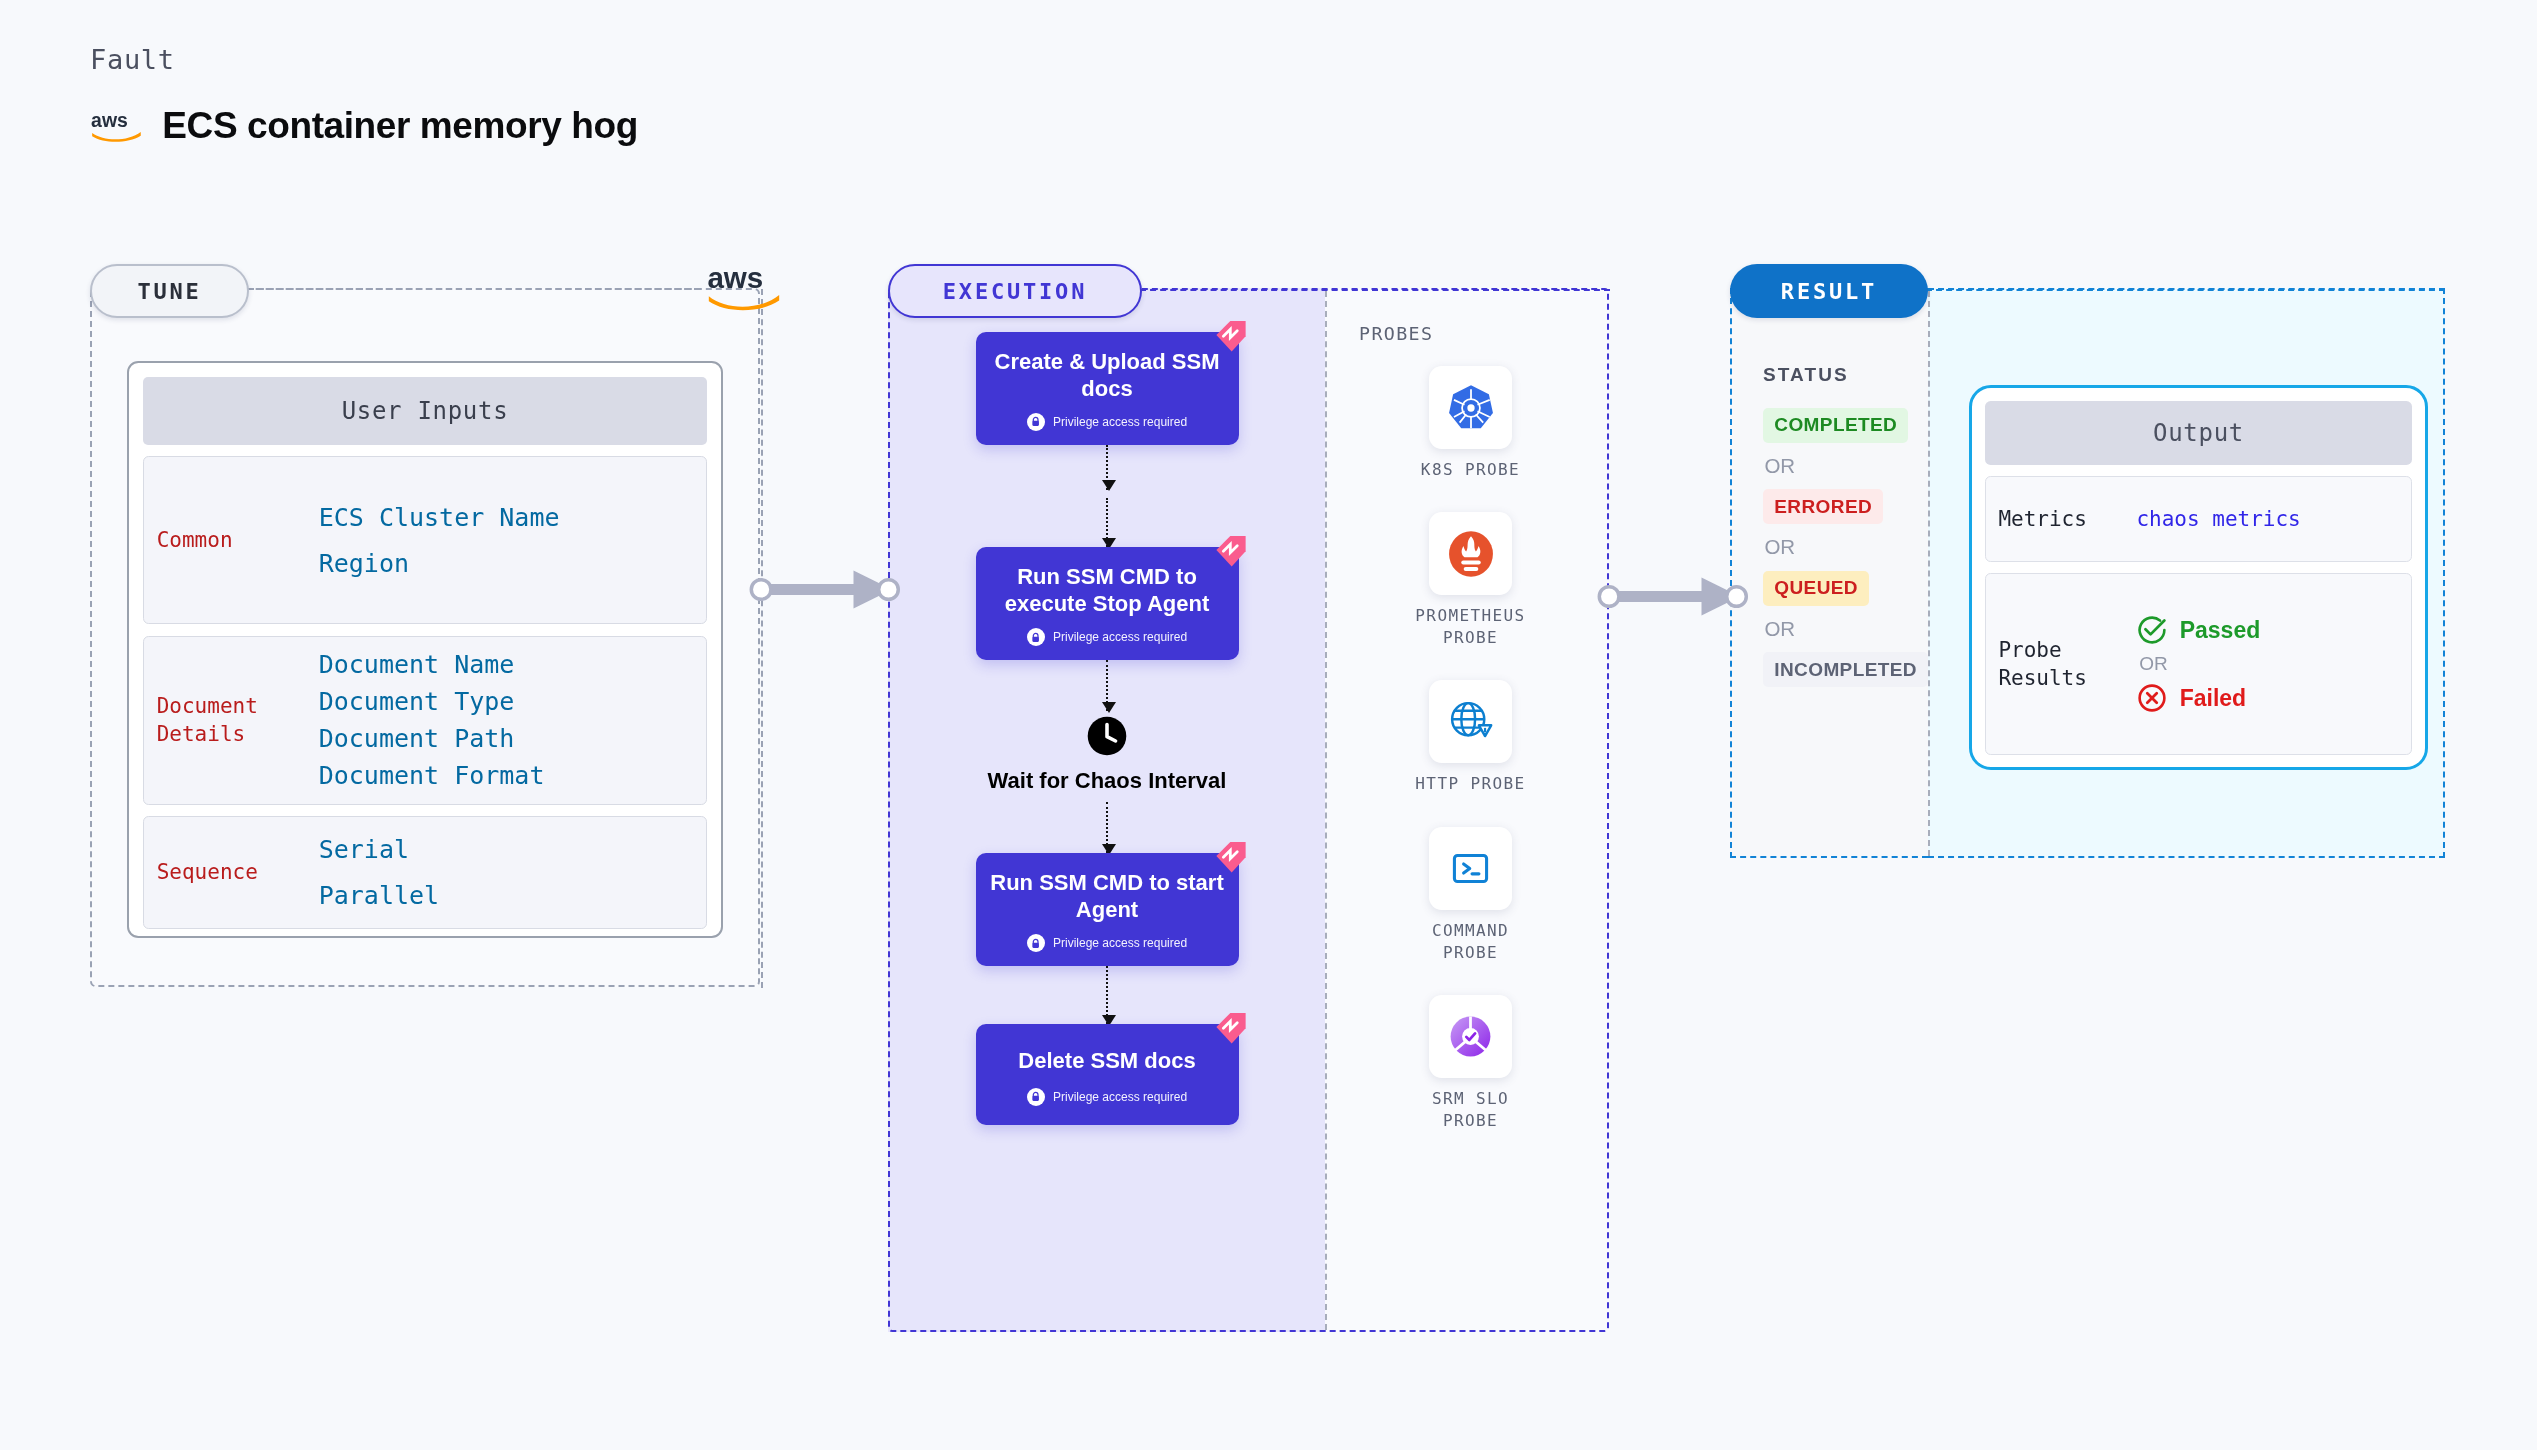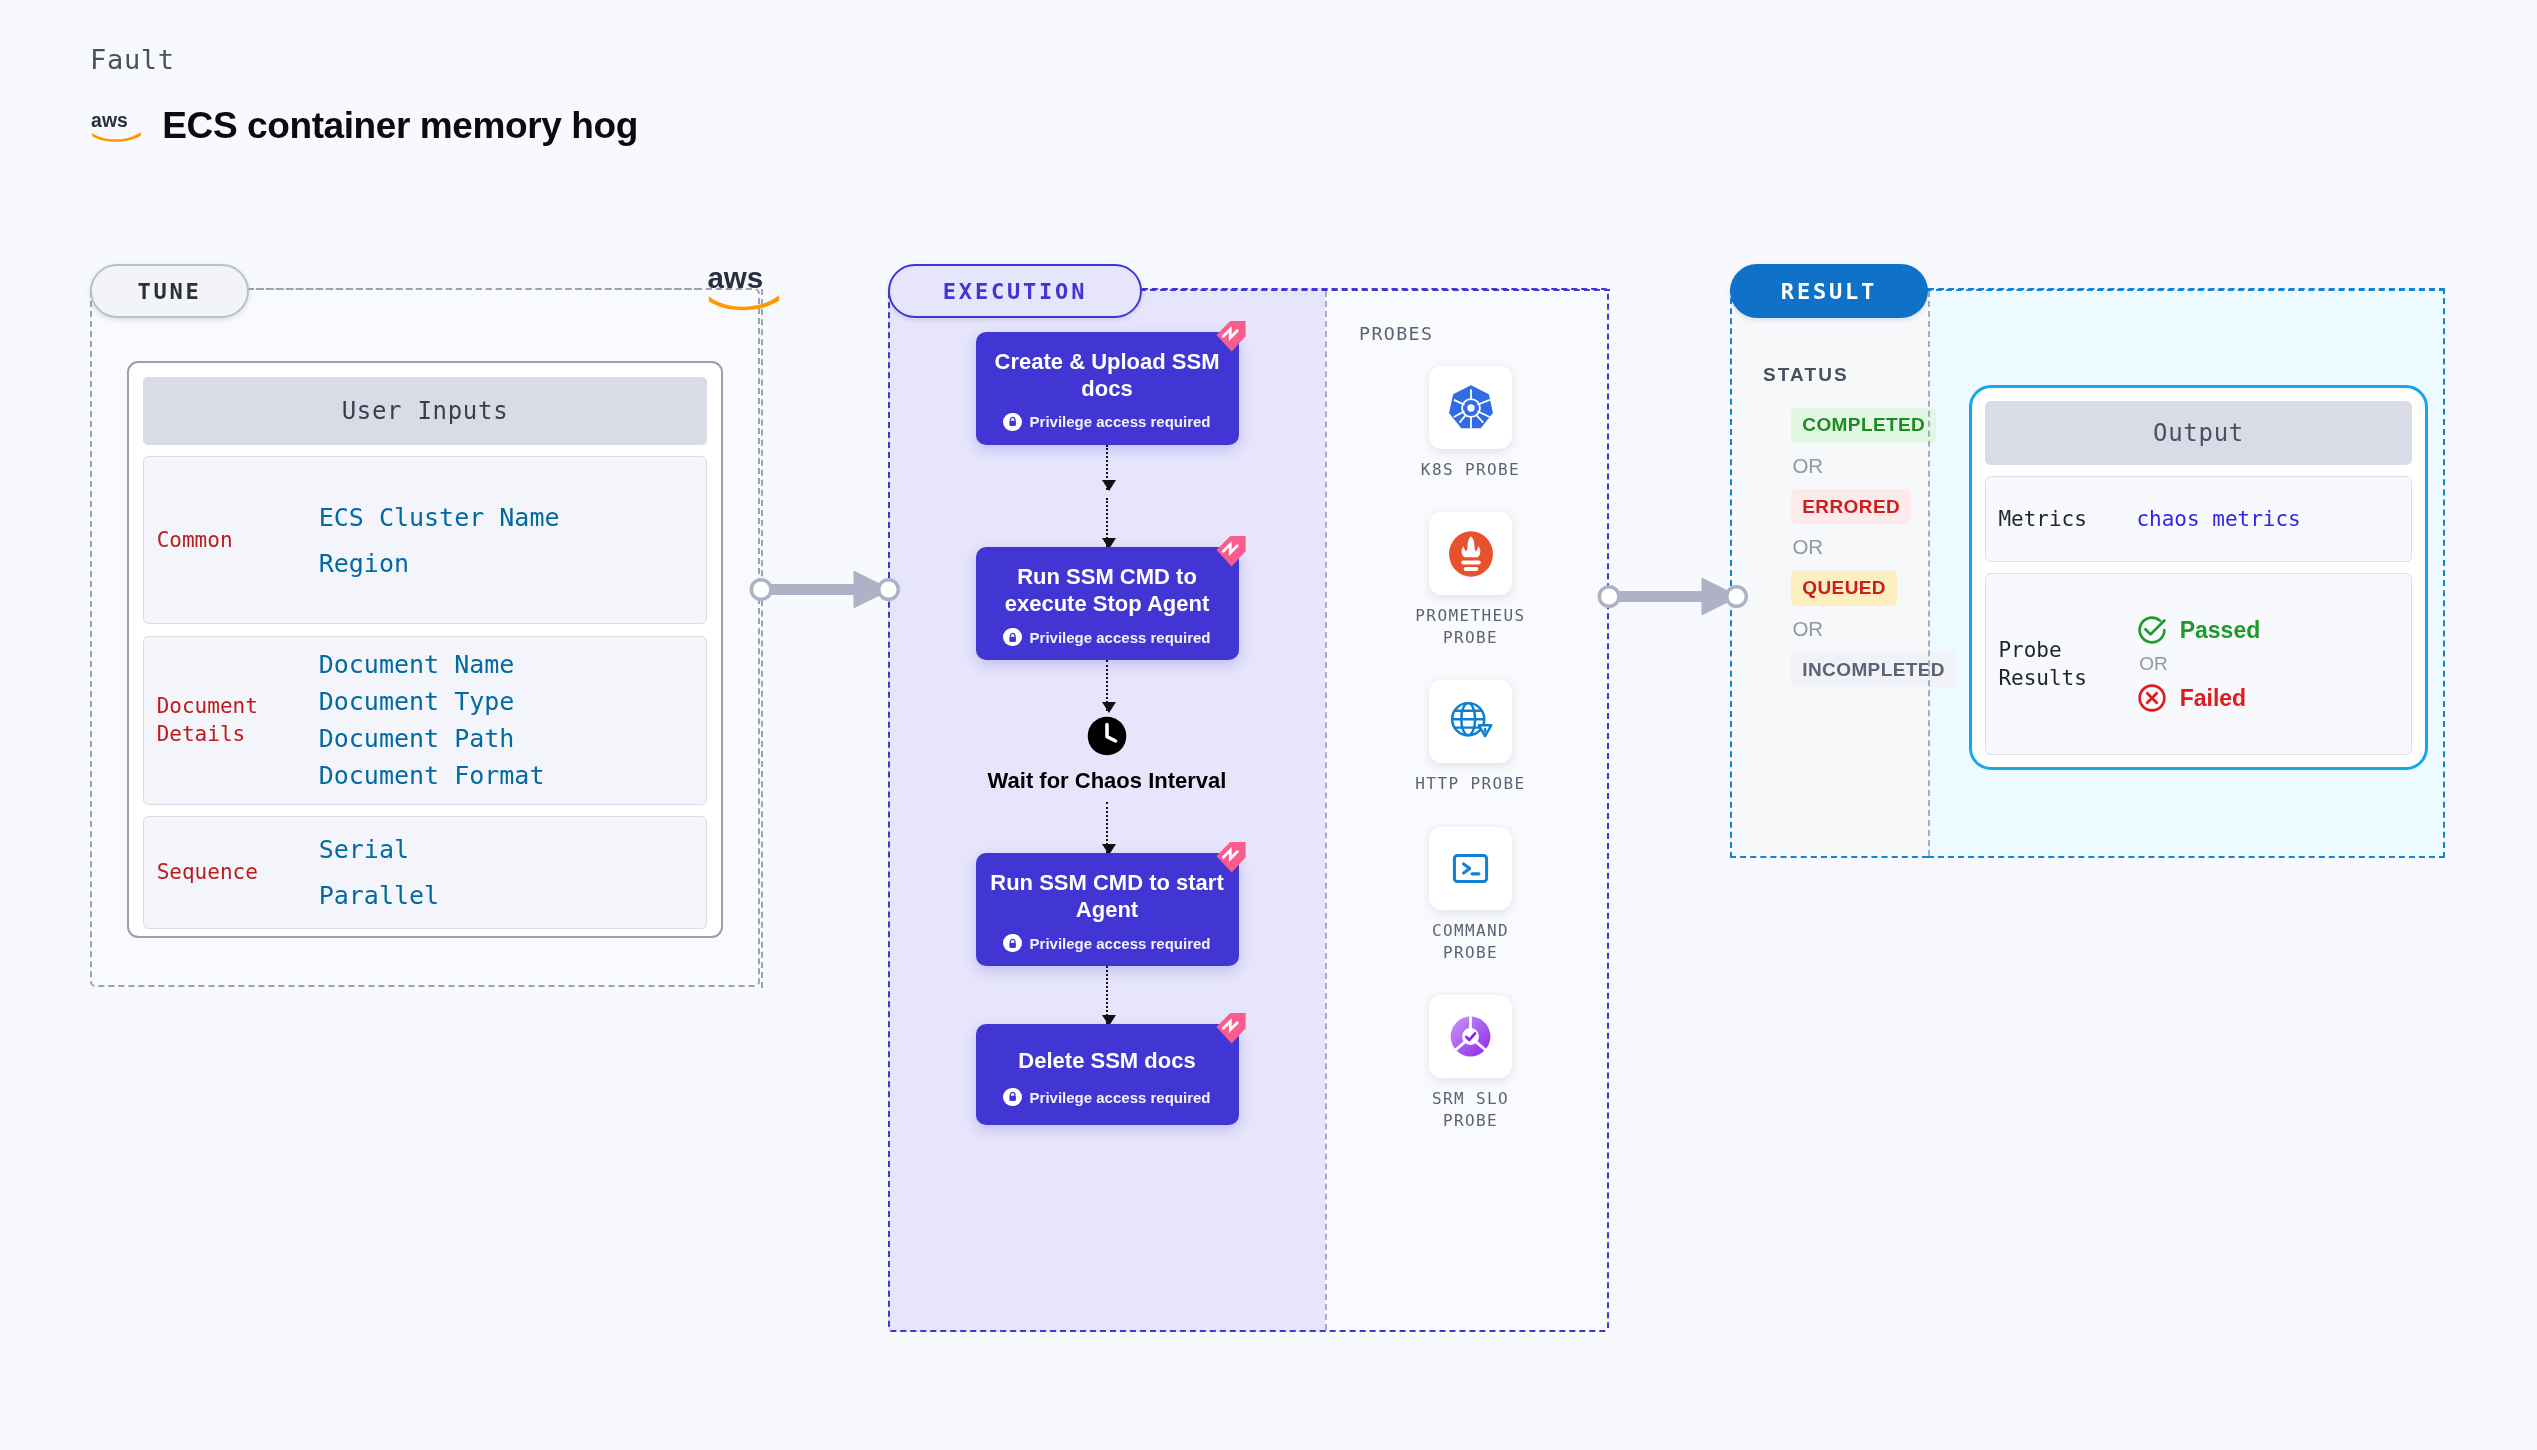--- a/index.html
+++ b/index.html
@@ -142,21 +142,21 @@
     border-radius: 10px;
     color: #ffffff;
     text-align: center;
     padding: 17px 12.7px 14px;
     box-shadow: 0 5px 12.7px rgba(65,54,212,.22);
   }
   .node-title { font-size: 22px; font-weight: 700; line-height: 1.22; }
   .node-sub {
     margin-top: 10px;
     display: flex; align-items: center; justify-content: center; gap: 7.8px;
-    font-size: 15px; font-weight: 700; color: #f3f2fe;
+    font-size: 12px; font-weight: 400; color: #f3f2fe;
   }
   .lock-badge {
     width: 18.3px; height: 18.3px; border-radius: 50%;
     background: #ffffff; display: flex; align-items: center; justify-content: center;
     flex: 0 0 auto;
   }
   .ribbon { position: absolute; right: -8.5px; top: -11.3px; width: 32px; height: 32px; }
 
   .arrow-v { width: 0; border-left: 2.1px dotted #111; position: relative; }
   .arrow-v::after {
@@ -220,21 +220,21 @@
     background: #0f72c8; border: none; color: #ffffff; font-size: 22px;
   }
   #result-dash {
     position: absolute; left: 1926px; top: 289px; width: 519px; height: 0;
     border-top: 2.8px dashed #1283d6; z-index: 5;
   }
   #status-label {
     position: absolute; left: 1763px; top: 364px;
     font-size: 19px; font-weight: 700; color: #4b5060; letter-spacing: 2.1px;
   }
-  .status-stack { position: absolute; left: 1763px; top: 408px; width: 141px; margin-left: 28px; }
+  .status-stack { position: absolute; left: 1763px; top: 408px; width: 141px; }
   .status-badge {
     display: inline-block; padding: 6.4px 11.3px; border-radius: 5px;
     font-size: 19px; font-weight: 700; letter-spacing: 0.4px;
   }
   .or-text {
     margin: 11.3px 0 11.3px 1.4px; font-size: 20.5px; color: #9298a8;
   }
 
   #output-card {
     position: absolute; left: 1969px; top: 385px;

